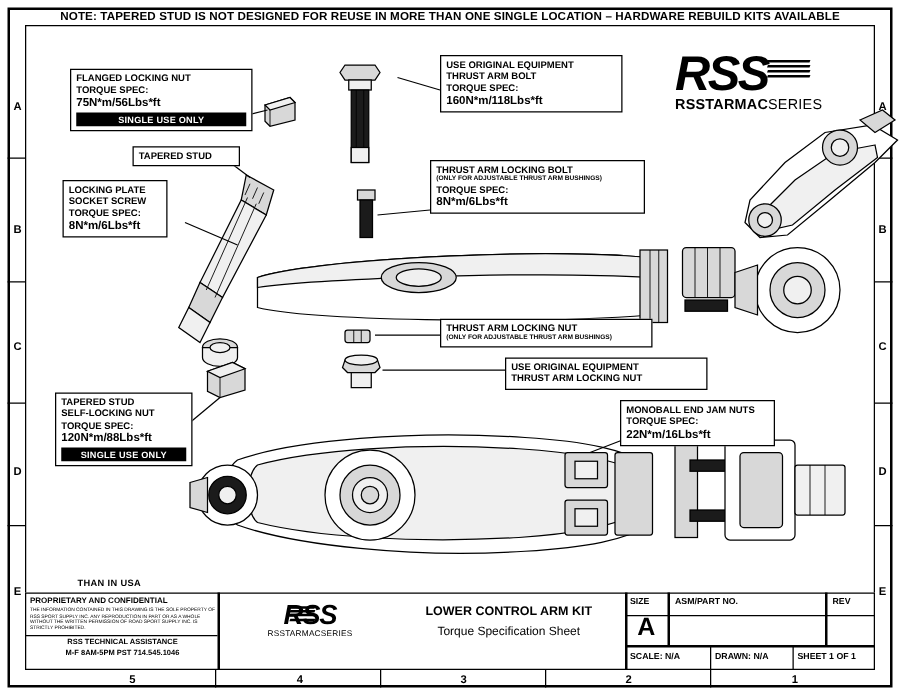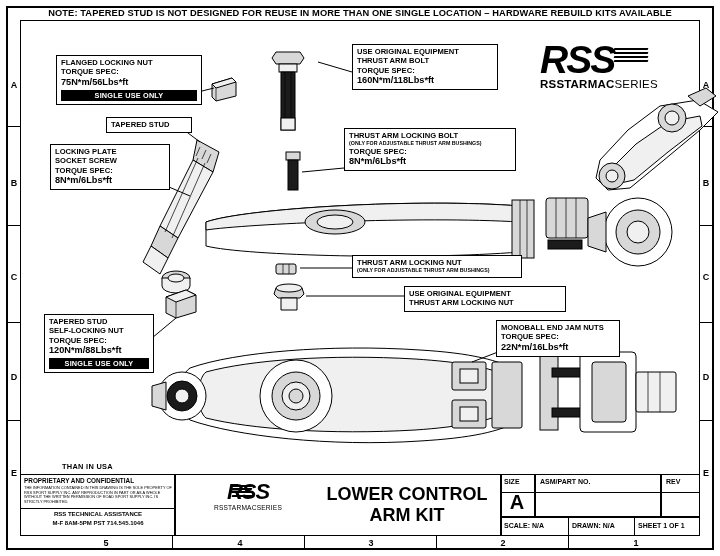--- a/index.html
+++ b/index.html
@@ -238,21 +238,21 @@
     <div class="ln">USE ORIGINAL EQUIPMENT</div>
     <div class="ln">THRUST ARM BOLT</div>
     <div class="ln">TORQUE SPEC:</div>
     <div class="val">160N*m/118Lbs*ft</div>
   </div>
 
   <div class="callout" style="left:106px;top:117px;width:86px;">
     <div class="ln">TAPERED STUD</div>
   </div>
 
-  <div class="callout" style="left:50px;top:144px;width:120px;">
+  <div class="callout" style="left:50px;top:144px;width:84px;">
     <div class="ln">LOCKING PLATE</div>
     <div class="ln">SOCKET SCREW</div>
     <div class="ln">TORQUE SPEC:</div>
     <div class="val">8N*m/6Lbs*ft</div>
   </div>
 
   <div class="callout" style="left:344px;top:128px;width:172px;">
     <div class="ln">THRUST ARM LOCKING BOLT</div>
     <div class="sub">(ONLY FOR ADJUSTABLE THRUST ARM BUSHINGS)</div>
     <div class="ln">TORQUE SPEC:</div>
@@ -318,21 +318,22 @@
     <div class="word">RSS</div>
     <div class="tag">RSSTARMACSERIES</div>
   </div>
   <div class="logo-bars" style="left:232px;top:485px;width:20px;">
       <i style="height:1.6px;margin-bottom:1.6px;"></i>
       <i style="height:1.6px;margin-bottom:1.6px;"></i>
       <i style="height:1.6px;margin-bottom:1.6px;"></i>
       <i style="height:1.6px;"></i>
     </div>
 
-  <div style="position:absolute;left:322px;top:484px;width:170px;text-align:center;font-size:18px;font-weight:bold;">LOWER CONTROL ARM KIT</div>
+  <div style="position:absolute;left:322px;top:484px;width:170px;text-align:center;font-size:10px;font-weight:bold;">LOWER CONTROL ARM KIT</div>
+  <div style="position:absolute;left:322px;top:500px;width:170px;text-align:center;font-size:9.6px;">Torque Specification Sheet</div>
 
   <div class="tb-txt" style="left:504px;top:478px;font-size:7px;font-weight:bold;">SIZE</div>
   <div style="position:absolute;left:500px;top:490px;width:34px;text-align:center;font-size:20px;font-weight:bold;line-height:24px;">A</div>
   <div class="tb-txt" style="left:540px;top:478px;font-size:7px;font-weight:bold;">ASM/PART NO.</div>
   <div class="tb-txt" style="left:666px;top:478px;font-size:7px;font-weight:bold;">REV</div>
   <div style="position:absolute;left:660px;top:494px;width:40px;text-align:center;font-size:11px;font-weight:bold;"></div>
 
   <div class="tb-txt" style="left:504px;top:522px;font-size:7px;font-weight:bold;">SCALE: N/A</div>
   <div class="tb-txt" style="left:572px;top:522px;font-size:7px;font-weight:bold;">DRAWN: N/A</div>
   <div class="tb-txt" style="left:638px;top:522px;font-size:7px;font-weight:bold;">SHEET 1 OF 1</div>

